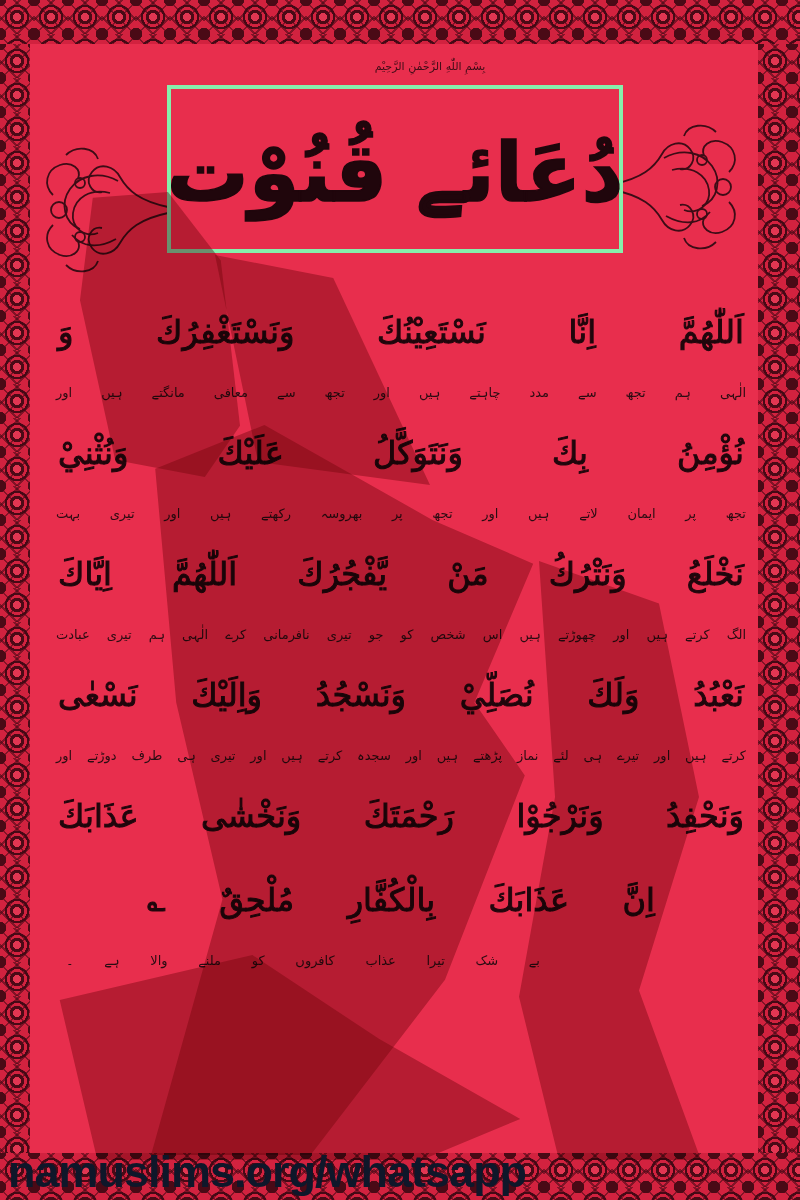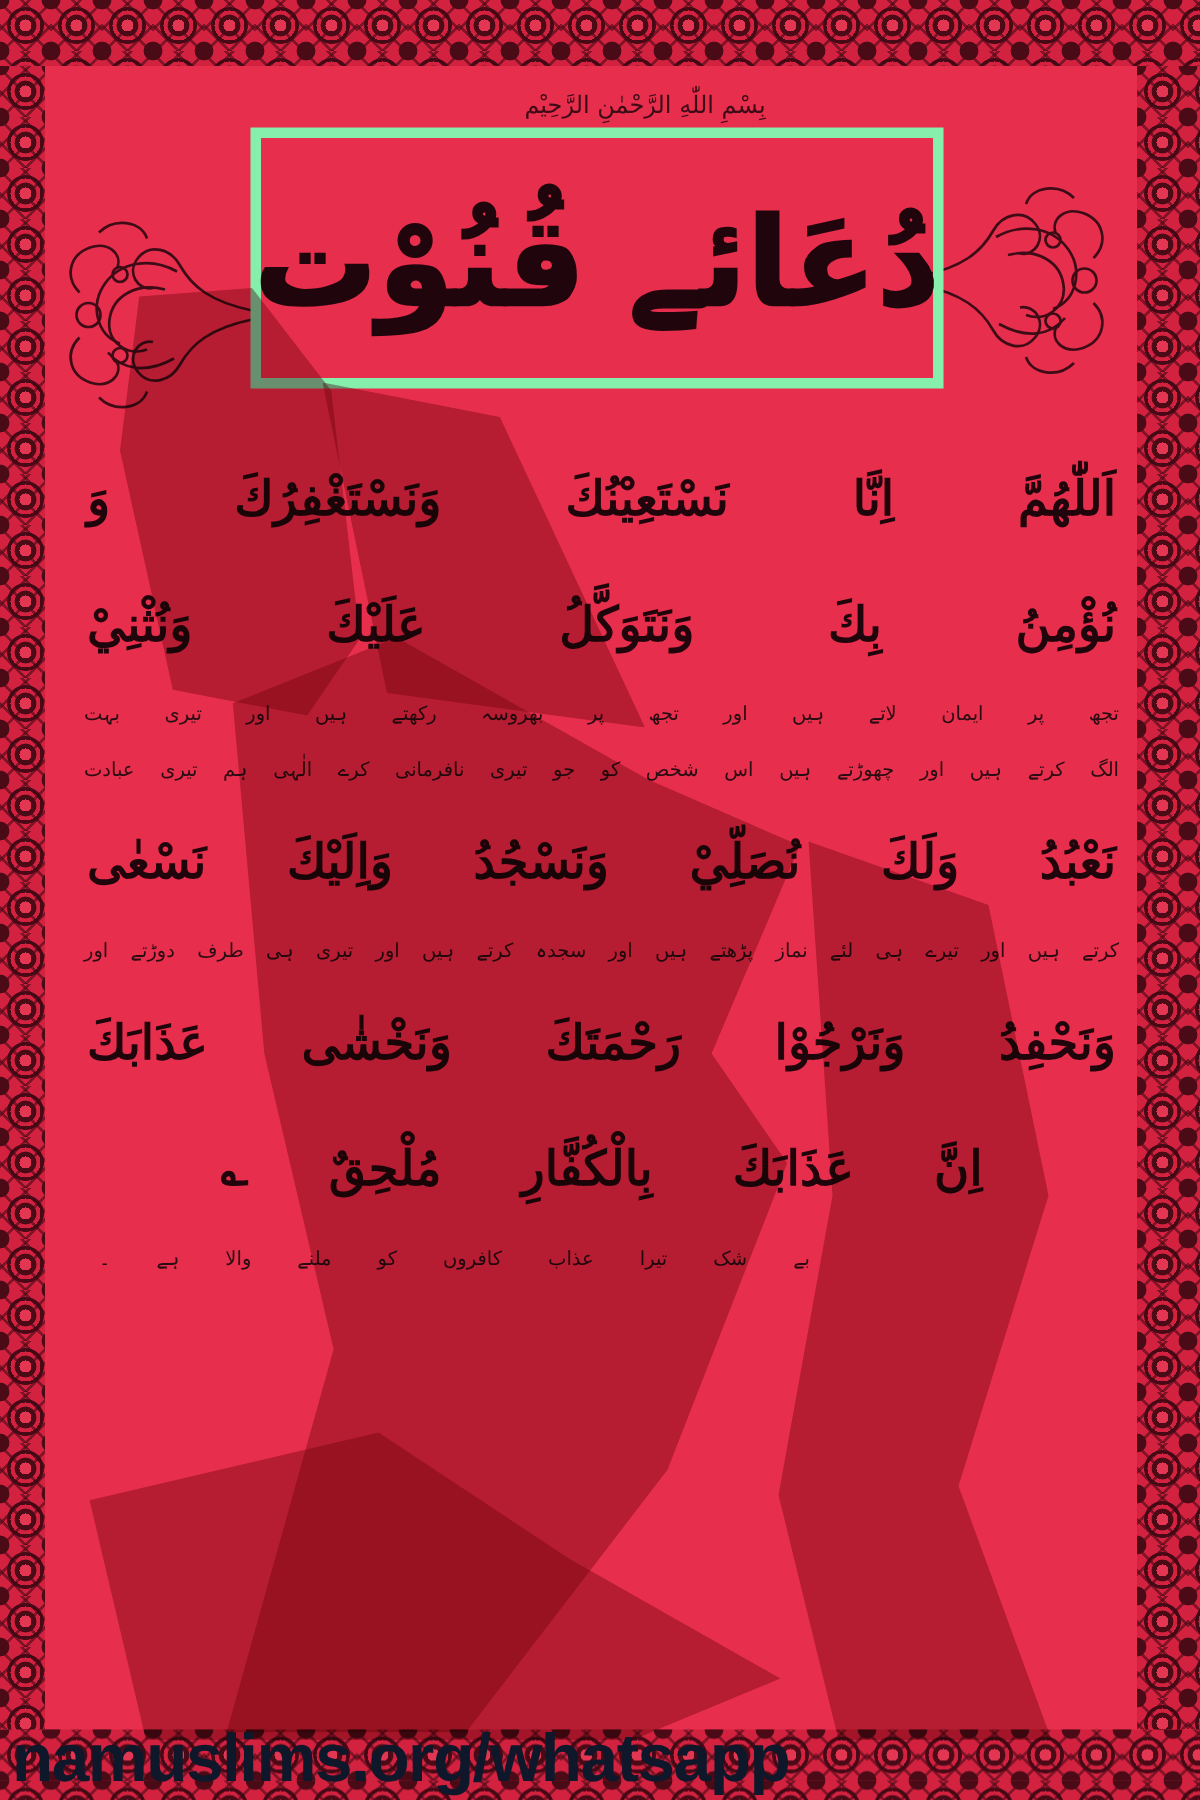--- a/index.html
+++ b/index.html
@@ -30,26 +30,26 @@
     background-size:34px 34px;
   }
   .band-top{left:0;top:0;width:800px;height:44px;}
   .band-bottom{left:0;top:1153px;width:800px;height:47px;}
   .band-left{left:0;top:44px;width:30px;height:1109px;}
   .band-right{left:758px;top:44px;width:42px;height:1109px;}
 
   
   .bismillah{
     position:absolute;z-index:2;left:300px;top:60px;width:260px;
-    text-align:center;font-size:16px;color:var(--ink);
+    text-align:center;font-size:11px;color:var(--ink);
     direction:rtl;white-space:nowrap;opacity:.85;
   }
   .title-box{
     position:absolute;z-index:2;left:167px;top:85px;width:448px;height:160px;
-    border:7px solid #86efac;
+    border:4px solid #86efac;
     display:flex;align-items:center;justify-content:center;
   }
   .title-text{
     font-size:82px;font-weight:bold;color:var(--ink);
     direction:rtl;white-space:nowrap;line-height:1;
     -webkit-text-stroke:1.5px var(--ink);
     transform:translateY(4px);
   }
   .ornament{position:absolute;z-index:2;opacity:.9;}
   .ornament-left{left:38px;top:135px;}
@@ -141,29 +141,31 @@
     </g>
   </svg>
 
   <div class="title-box">
     <div class="title-text">دُعَائے قُنُوْت</div>
   </div>
 
   <div class="content">
     <div class="pair">
       <div class="ar">اَللّٰهُمَّ اِنَّا نَسْتَعِيْنُكَ وَنَسْتَغْفِرُكَ وَ</div>
+      <div class="ur">الٰہی ہم تجھ سے مدد چاہتے ہیں اور تجھ سے معافی مانگتے ہیں اور</div>
     </div>
 
     <div class="pair">
       <div class="ar">نُؤْمِنُ بِكَ وَنَتَوَكَّلُ عَلَيْكَ وَنُثْنِيْ</div>
       <div class="ur">تجھ پر ایمان لاتے ہیں اور تجھ پر بھروسہ رکھتے ہیں اور تیری بہت</div>
     </div>
 
 
     <div class="pair">
+      <div class="ar">نَخْلَعُ وَنَتْرُكُ مَنْ يَّفْجُرُكَ اَللّٰهُمَّ اِيَّاكَ</div>
       <div class="ur">الگ کرتے ہیں اور چھوڑتے ہیں اس شخص کو جو تیری نافرمانی کرے الٰہی ہم تیری عبادت</div>
     </div>
 
     <div class="pair">
       <div class="ar">نَعْبُدُ وَلَكَ نُصَلِّيْ وَنَسْجُدُ وَاِلَيْكَ نَسْعٰى</div>
       <div class="ur">کرتے ہیں اور تیرے ہی لئے نماز پڑھتے ہیں اور سجدہ کرتے ہیں اور تیری ہی طرف دوڑتے اور</div>
     </div>
 
     <div class="pair">
       <div class="ar">وَنَحْفِدُ وَنَرْجُوْا رَحْمَتَكَ وَنَخْشٰى عَذَابَكَ</div>

